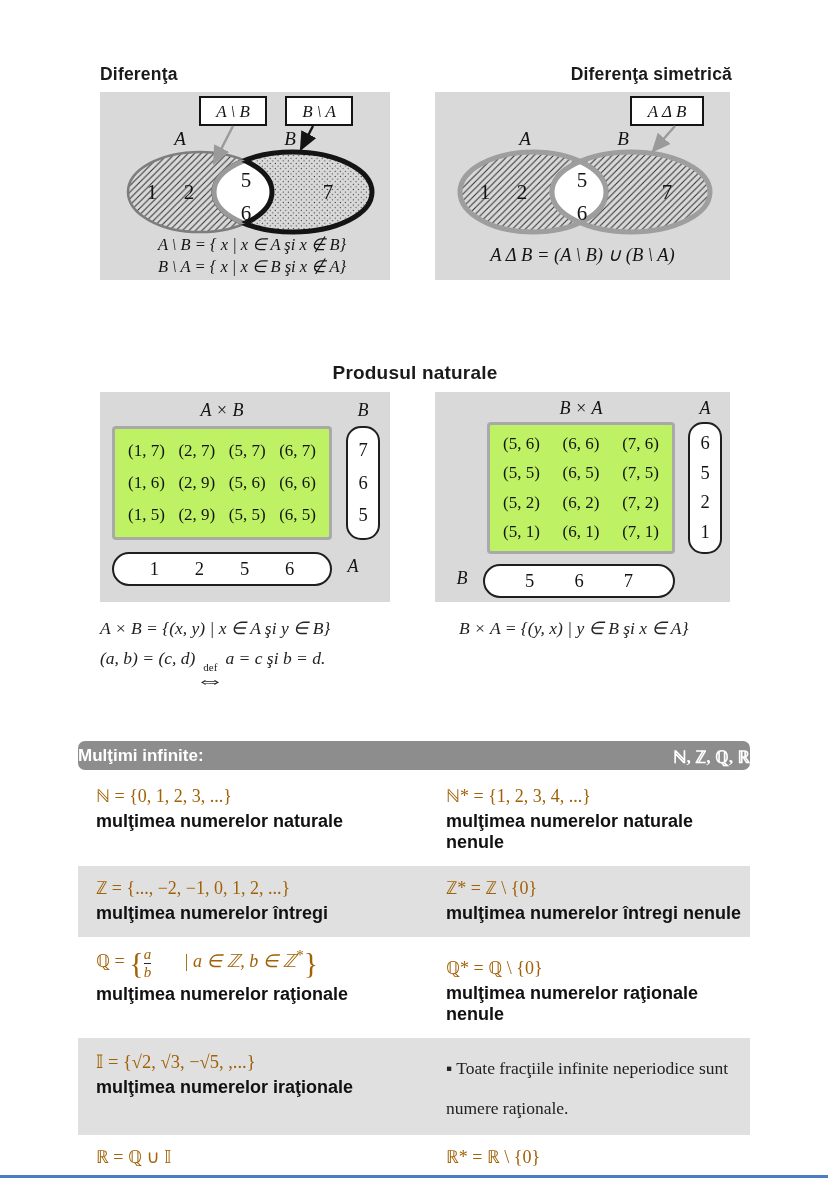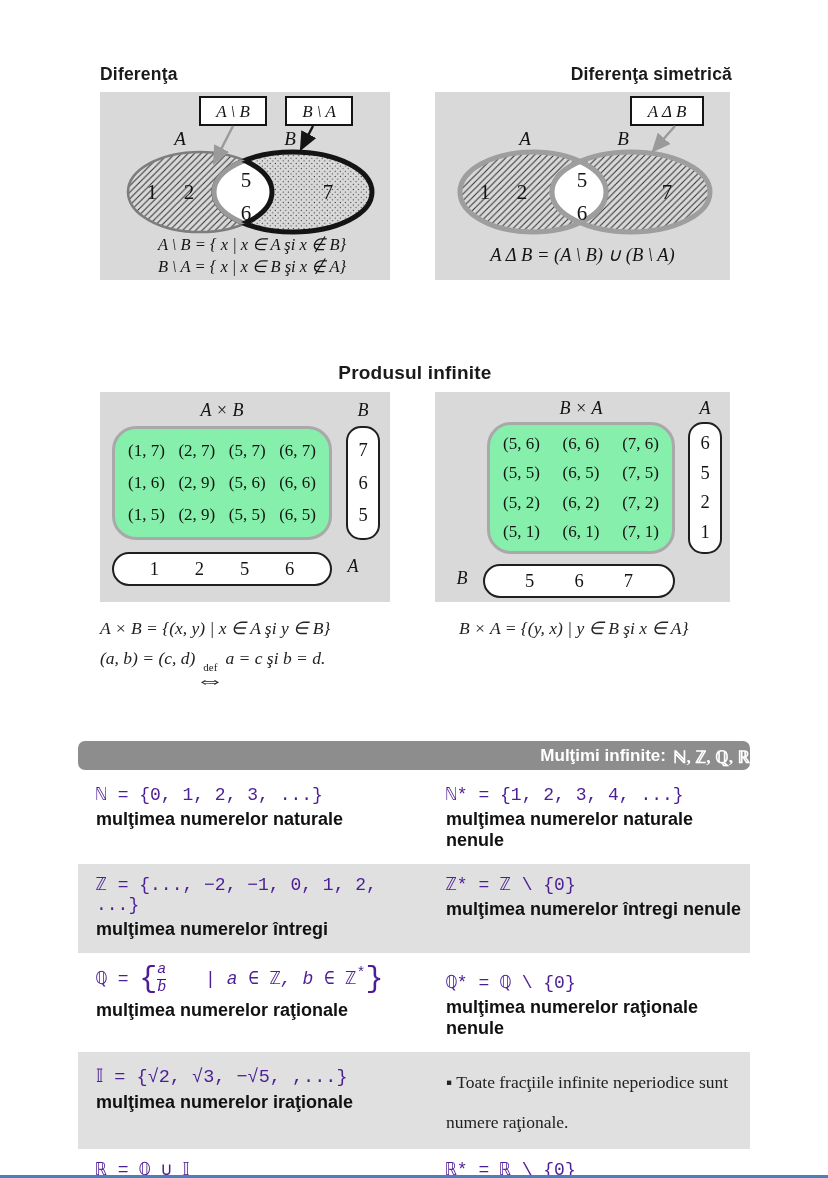--- a/index.html
+++ b/index.html
@@ -12,43 +12,43 @@
   .vnum{font-family:"Liberation Serif",serif;font-size:21px;fill:#141414;text-anchor:middle;}
   .vlab{font-family:"Liberation Serif",serif;font-style:italic;font-size:19px;fill:#141414;text-anchor:middle;}
   .vcallout{font-family:"Liberation Serif",serif;font-style:italic;font-size:17px;fill:#141414;text-anchor:middle;}
   .venn-formulas{position:absolute;left:0;right:4px;text-align:center;font-family:"Liberation Serif",serif;
                  font-style:italic;font-size:16.5px;color:#141414;line-height:22px;padding-left:18px;}
   .venn-formula-lg{position:absolute;left:0;right:0;text-align:center;font-family:"Liberation Serif",serif;
                  font-style:italic;font-size:18.5px;color:#141414;}
   
   .cart-label{position:absolute;font-family:"Liberation Serif",serif;font-style:italic;font-size:18px;
               color:#141414;text-align:center;}
-  .cart-box{position:absolute;background:#86efac;border:3px solid #a9a9a9;border-radius:24px;
+  .cart-box{position:absolute;background:#bef264;border:3px solid #a9a9a9;border-radius:4px;
             display:flex;flex-direction:column;justify-content:space-evenly;box-sizing:border-box;}
   .cart-row{display:flex;justify-content:space-between;padding:0 13px;font-family:"Liberation Serif",serif;
             font-size:17px;color:#141414;}
   .cart-vbox{position:absolute;background:#fff;border:2px solid #1f1f1f;border-radius:15px;
              display:flex;flex-direction:column;justify-content:space-evenly;align-items:center;
              font-family:"Liberation Serif",serif;font-size:18.5px;color:#141414;box-sizing:border-box;}
   .cart-hbox{position:absolute;background:#fff;border:2px solid #1f1f1f;border-radius:17px;
              display:flex;justify-content:space-evenly;align-items:center;
              font-family:"Liberation Serif",serif;font-size:18.5px;color:#141414;box-sizing:border-box;}
   .formula{position:absolute;font-family:"Liberation Serif",serif;font-style:italic;font-size:17.5px;color:#222;}
   .defarrow{display:inline-flex;flex-direction:column;align-items:center;vertical-align:-7px;margin:0 5px;}
   .defarrow .def{font-size:11px;line-height:10px;font-style:normal;}
   .defarrow .arr{font-size:20px;line-height:17px;display:inline-block;transform:scaleX(1.5);font-style:normal;}
   
   .inf-bar{position:absolute;left:78px;top:741px;width:672px;height:29px;background:#8d8d8d;border-radius:7px;
-           display:flex;align-items:center;justify-content:flex-end;color:#ffffff;font-weight:bold;font-size:17px;}
+           display:flex;align-items:center;justify-content:space-between;color:#ffffff;font-weight:bold;font-size:17px;}
   .inf-bar .sets{font-family:"Liberation Serif",serif;margin-left:7px;font-size:17.5px;}
   .inf-table{position:absolute;left:78px;top:774px;width:672px;}
   .inf-row{display:grid;grid-template-columns:350px 1fr;}
   .inf-row.shaded{background:#e0e0e0;}
   .cell{padding:4px 6px 6px 18px;}
-  .fml{font-family:Liberation Mono, monospace;font-size:18px;color:#4c1d95;padding:5px 0 2px;}
+  .fml{font-family:Liberation Serif, serif;font-size:18px;color:#a16207;padding:5px 0 2px;}
   .lbl{font-weight:bold;font-size:18px;color:#111;padding:2px 0 7px;}
   .frac{display:inline-block;vertical-align:middle;text-align:center;font-size:15px;line-height:1.1;font-style:italic;}
   .frac .num{display:block;}
   .frac .den{display:block;border-top:1.2px solid #2b2b2b;}
   .bigb{font-size:30px;vertical-align:middle;font-weight:400;}
   .it{font-style:italic;margin-left:28px;}
   .note{font-family:"Liberation Serif",serif;font-size:17.5px;line-height:2.3;color:#222;padding-top:6px;}
   .bottom-rule{position:absolute;left:0;bottom:0;width:100%;height:3px;background:#4a7ebd;}
 </style>
 </head>
@@ -141,21 +141,21 @@
       <text class="vnum" x="232" y="107">7</text>
       <text class="vlab" x="90" y="53">A</text>
       <text class="vlab" x="188" y="53">B</text>
       <rect x="196" y="5" width="72" height="28" fill="#ffffff" stroke="#141414" stroke-width="2"></rect>
       <text class="vcallout" x="232" y="25">A Δ B</text>
       <path d="M240,34 L218,59" stroke="#9a9a9a" stroke-width="2.4" marker-end="url(#rahg)"></path>
     </svg>
     <div class="venn-formula-lg" style="top:152px;">A Δ B = (A \ B) ∪ (B \ A)</div>
   </div>
 
-  <div class="sec-title" style="left:100px;top:362px;width:630px;text-align:center;font-size:19px;">Produsul infinite</div>
+  <div class="sec-title" style="left:100px;top:362px;width:630px;text-align:center;font-size:19px;">Produsul naturale</div>
 
   <div class="panel" style="left:100px;top:392px;width:290px;height:210px;">
     <div class="cart-label" style="left:12px;top:8px;width:220px;">A × B</div>
     <div class="cart-label" style="left:246px;top:8px;width:34px;">B</div>
     <div class="cart-box" style="left:12px;top:34px;width:220px;height:114px;">
       <div class="cart-row">
         <span>(1, 7)</span>
         <span>(2, 7)</span>
         <span>(5, 7)</span>
         <span>(6, 7)</span>

